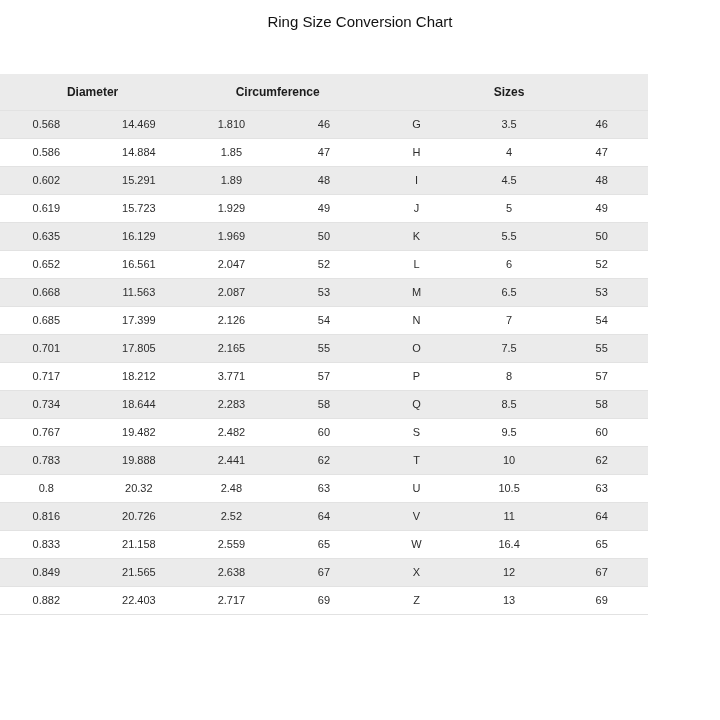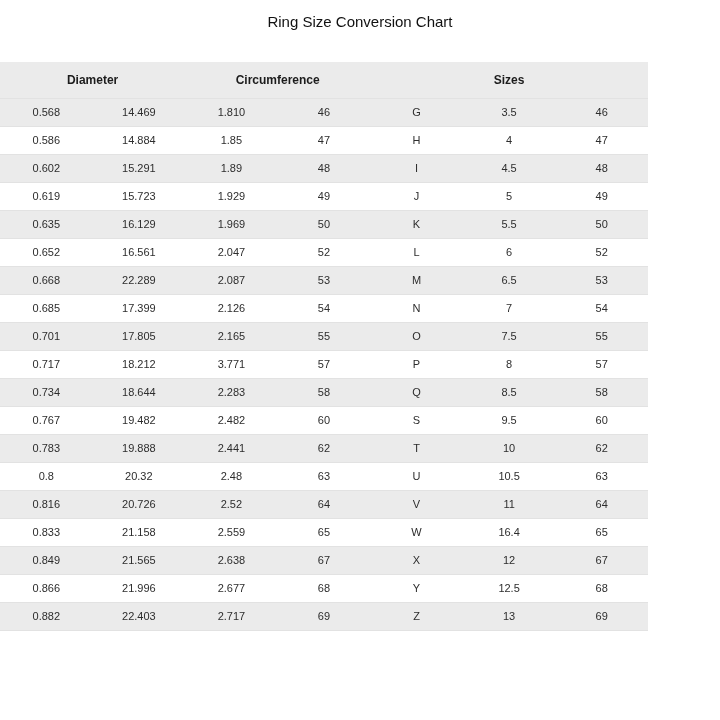--- a/index.html
+++ b/index.html
@@ -24,21 +24,21 @@
   .title {
     margin: 14px 0 0 0;
     font-size: 15px;
     line-height: 16px;
     font-weight: normal;
     text-align: center;
     color: var(--title-color);
   }
   table.chart {
     width: 648px;
-    margin-top: 32px;
+    margin-top: 44px;
     border-collapse: collapse;
     table-layout: fixed;
   }
   table.chart col { width: 14.2857%; }
   th, td {
     padding: 0 4px;
     text-align: center;
     vertical-align: middle;
     overflow: hidden;
   }
@@ -138,21 +138,21 @@
           <td>0.652</td>
           <td>16.561</td>
           <td>2.047</td>
           <td>52</td>
           <td>L</td>
           <td>6</td>
           <td>52</td>
         </tr>
         <tr>
           <td>0.668</td>
-          <td>22.289</td>
+          <td>11.563</td>
           <td>2.087</td>
           <td>53</td>
           <td>M</td>
           <td>6.5</td>
           <td>53</td>
         </tr>
         <tr>
           <td>0.685</td>
           <td>17.399</td>
           <td>2.126</td>
@@ -236,29 +236,20 @@
         <tr>
           <td>0.849</td>
           <td>21.565</td>
           <td>2.638</td>
           <td>67</td>
           <td>X</td>
           <td>12</td>
           <td>67</td>
         </tr>
         <tr>
-          <td>0.866</td>
-          <td>21.996</td>
-          <td>2.677</td>
-          <td>68</td>
-          <td>Y</td>
-          <td>12.5</td>
-          <td>68</td>
-        </tr>
-        <tr>
           <td>0.882</td>
           <td>22.403</td>
           <td>2.717</td>
           <td>69</td>
           <td>Z</td>
           <td>13</td>
           <td>69</td>
         </tr>
       </tbody>
   </table>

